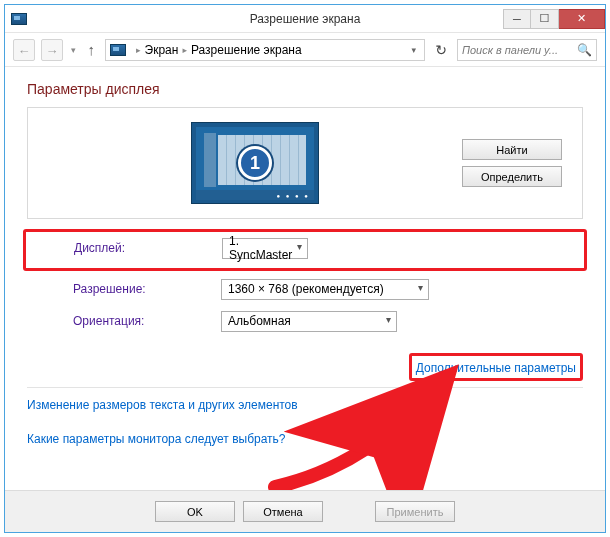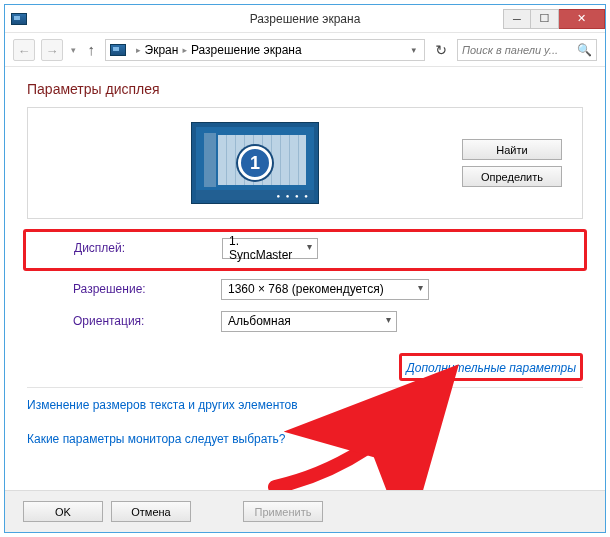--- a/index.html
+++ b/index.html
@@ -39,33 +39,33 @@
 .monitor .task { position:absolute; left:4px; right:4px; bottom:3px; height:10px; background:#225f92; }
 .monitor .dots { position:absolute; right:8px; bottom:4px; color:#fff; font-size:6px; letter-spacing:2px; }
 .preview-btns { display:flex; flex-direction:column; gap:6px; }
 .wbtn { width:100px; height:21px; border:1px solid #adadad; background:linear-gradient(#fafafa,#e6e6e6); font-size:11px; display:flex; align-items:center; justify-content:center; cursor:default; }
 
 .row { display:flex; align-items:center; height:28px; margin-bottom:4px; }
 .row .label { width:148px; font-size:12px; color:#4c1d95;margin-left:46px; }
 .select { height:21px; border:1px solid #adadad; background:#fff; font-size:12px; padding:0 18px 0 6px; display:flex; align-items:center; position:relative; }
 .select::after { content:"▾"; position:absolute; right:5px; top:2px; font-size:10px; color:#555; }
 .boxed { border:3px solid #ed1c24; border-radius:3px; padding:2px; margin:4px -4px; }
-.row.display .select { width:96px; }
+.row.display .select { width:86px; }
 .row.res .select { width:208px; }
 .row.orient .select { width:176px; }
 
-.adv-link-wrap { display:flex; justify-content:flex-end; margin-top:18px; margin-bottom:6px;font-style:italic; }
+.adv-link-wrap { display:flex; justify-content:flex-end; margin-top:18px; margin-bottom:6px; }
 .adv-link-box { border:3px solid #ed1c24; border-radius:3px; padding:2px 4px; }
 .linklike { color:#0066cc; font-size:12px; cursor:pointer; }
 .sep { border:none; border-top:1px solid #e3e3e3; margin:6px 0 10px 0; }
 .textlinks { display:flex; flex-direction:column; gap:20px; }
 
 .arrow-svg { position:absolute; pointer-events:none; }
 
-.bbar { height:42px; border-top:1px solid #dcdcdc; background:#f0f0f0; display:flex; align-items:center; justify-content:flex-start; gap:8px; padding:0 18px; }
+.bbar { height:42px; border-top:1px solid #dcdcdc; background:#f0f0f0; display:flex; align-items:center; justify-content:center; gap:8px; padding:0 18px; }
 .bbar .wbtn { width:80px; }
 .bbar .wbtn.disabled { color:#9e9e9e;margin-left:44px; }
 </style>
 </head>
 <body>
 
 <div class="outer">
 
   <div class="titlebar">
     <div class="icon"></div>

